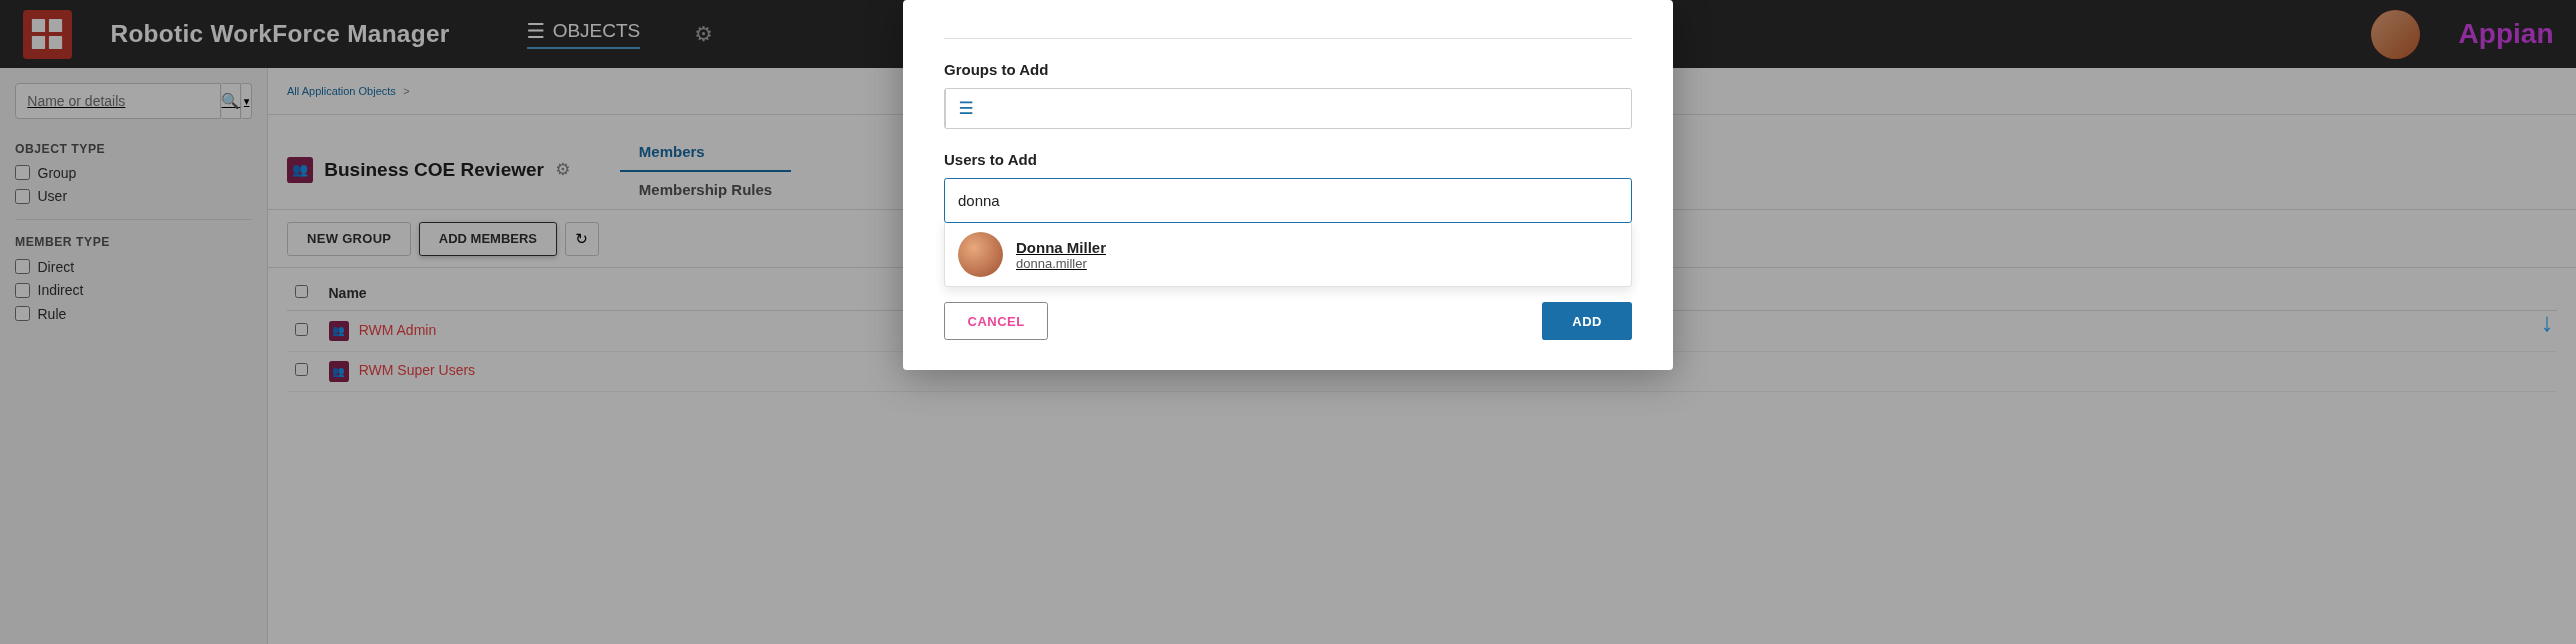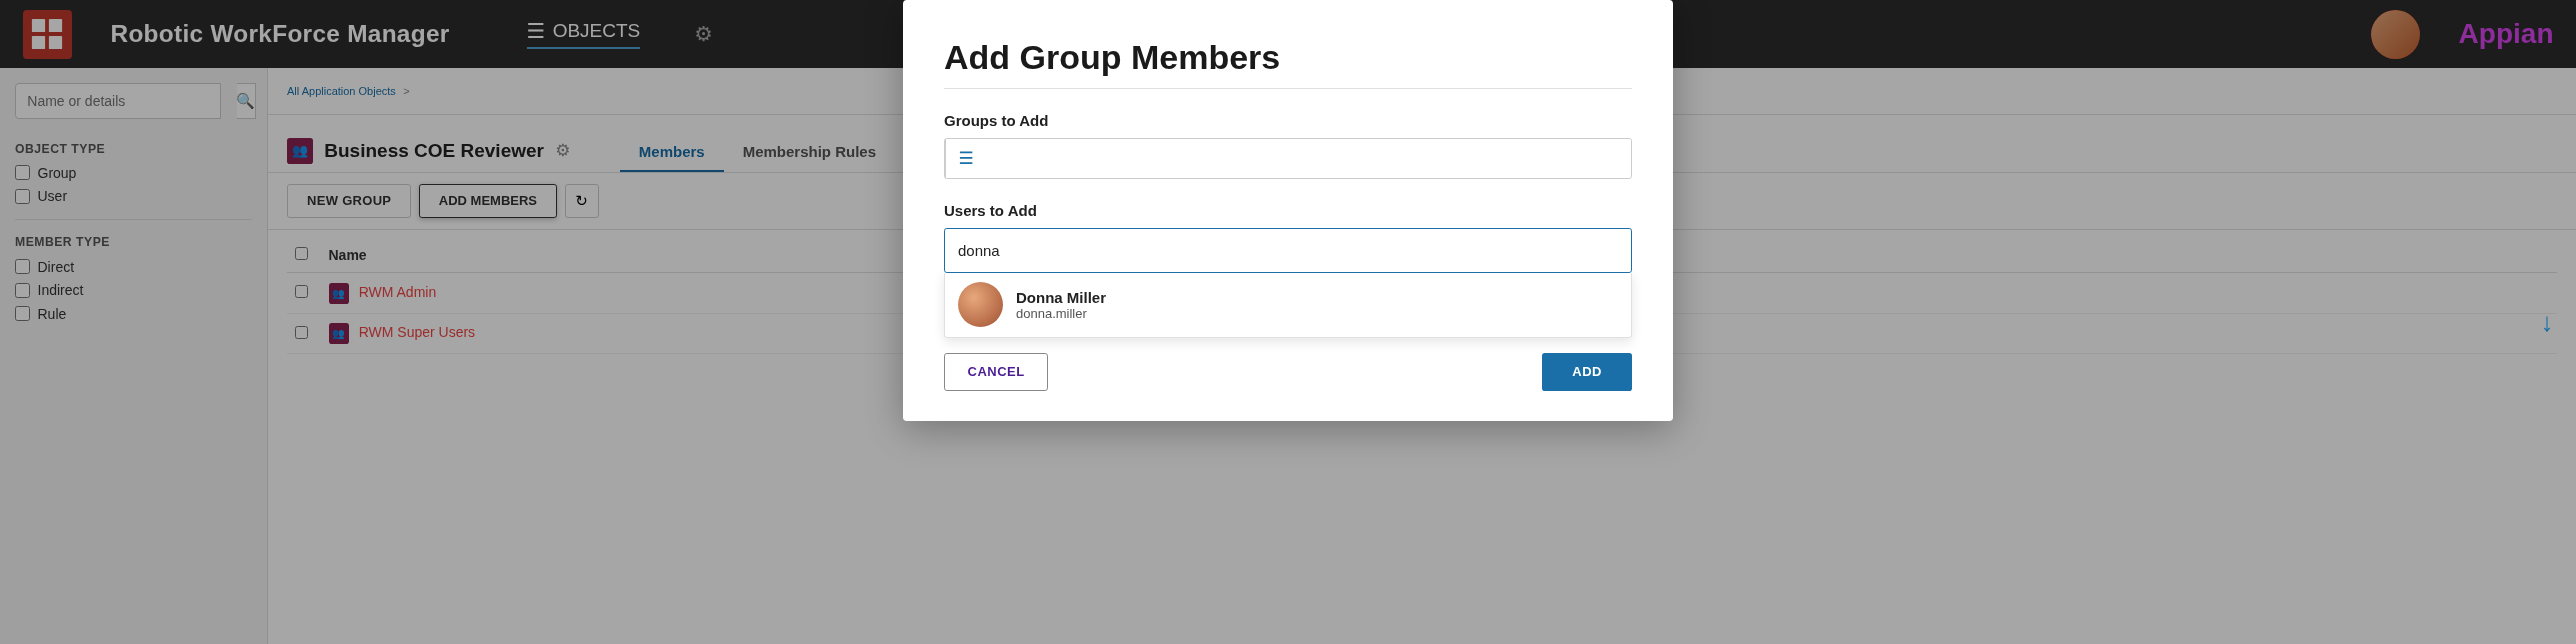--- a/index.html
+++ b/index.html
@@ -73,22 +73,23 @@
     
     .sidebar {
       width: 268px;
       background: #f5f5f5;
       border-right: 0.9px solid #ddd;
       padding: 15px;
       flex-shrink: 0;
     }
     .search-row {
       display: flex;
-      gap: 16px;
+      gap: 1px;
       margin-bottom: 22.5px;
+      text-decoration: underline;
     }
     .search-input {
       flex: 1;
       height: 36px;
       border: 0.9px solid #ccc;
       border-radius: 3.8px 0 0 3.8px;
       padding: 0 11.3px;
       font-size: 14px;
       color: #999;
       background: white;
@@ -194,20 +195,21 @@
       color: #888;
       font-size: 17px;
       cursor: pointer;
     }
     .tabs-row {
       display: flex;
       gap: 0;
       padding: 0 19px;
       border-bottom: none;
       margin-top: 3.8px;
+      flex-direction: column;
     }
     .tab {
       padding: 9.4px 19px;
       font-size: 15px;
       color: #555;
       cursor: pointer;
       border-bottom: 2.8px solid transparent;
       font-weight: bold;
     }
     .tab.active {
@@ -379,20 +381,21 @@
     .dropdown-result {
       border: 0.9px solid #e0e0e0;
       border-top: none;
       background: white;
       border-radius: 0 0 3.8px 3.8px;
       padding: 9.4px 13px;
       display: flex;
       align-items: center;
       gap: 13px;
       box-shadow: 0 3.8px 11.3px rgba(0,0,0,0.1);
+      text-decoration: underline;
     }
     .dropdown-avatar {
       width: 45px;
       height: 45px;
       border-radius: 50%;
       background: linear-gradient(135deg, #d4956a, #b06040);
       overflow: hidden;
       flex-shrink: 0;
     }
     .dropdown-avatar-img {
@@ -415,21 +418,21 @@
       align-items: center;
       margin-top: 15px;
     }
     .btn-cancel {
       height: 38px;
       padding: 0 22.5px;
       border: 0.9px solid #888;
       background: white;
       font-size: 13px;
       font-weight: 600;
-      color: #4c1d95;
+      color: #ec4899;
       cursor: pointer;
       border-radius: 2.8px;
       letter-spacing: 0.5px;
     }
     .btn-add {
       height: 38px;
       padding: 0 30px;
       border: none;
       background: #1a6fa8;
       font-size: 13px;
@@ -567,21 +570,20 @@
             </td>
           </tr>
         </tbody>
       </table>
     </div>
   </div>
 </div>
 
 <div class="modal-overlay">
   <div class="modal">
-    <div class="modal-title">Add Group Members</div>
     <div class="modal-divider"></div>
 
     <div class="modal-label">Groups to Add</div>
     <div class="groups-input-row">
       <div class="groups-list-icon">
         <span>☰</span>
       </div>
     </div>
 
     <div class="modal-label">Users to Add</div>

